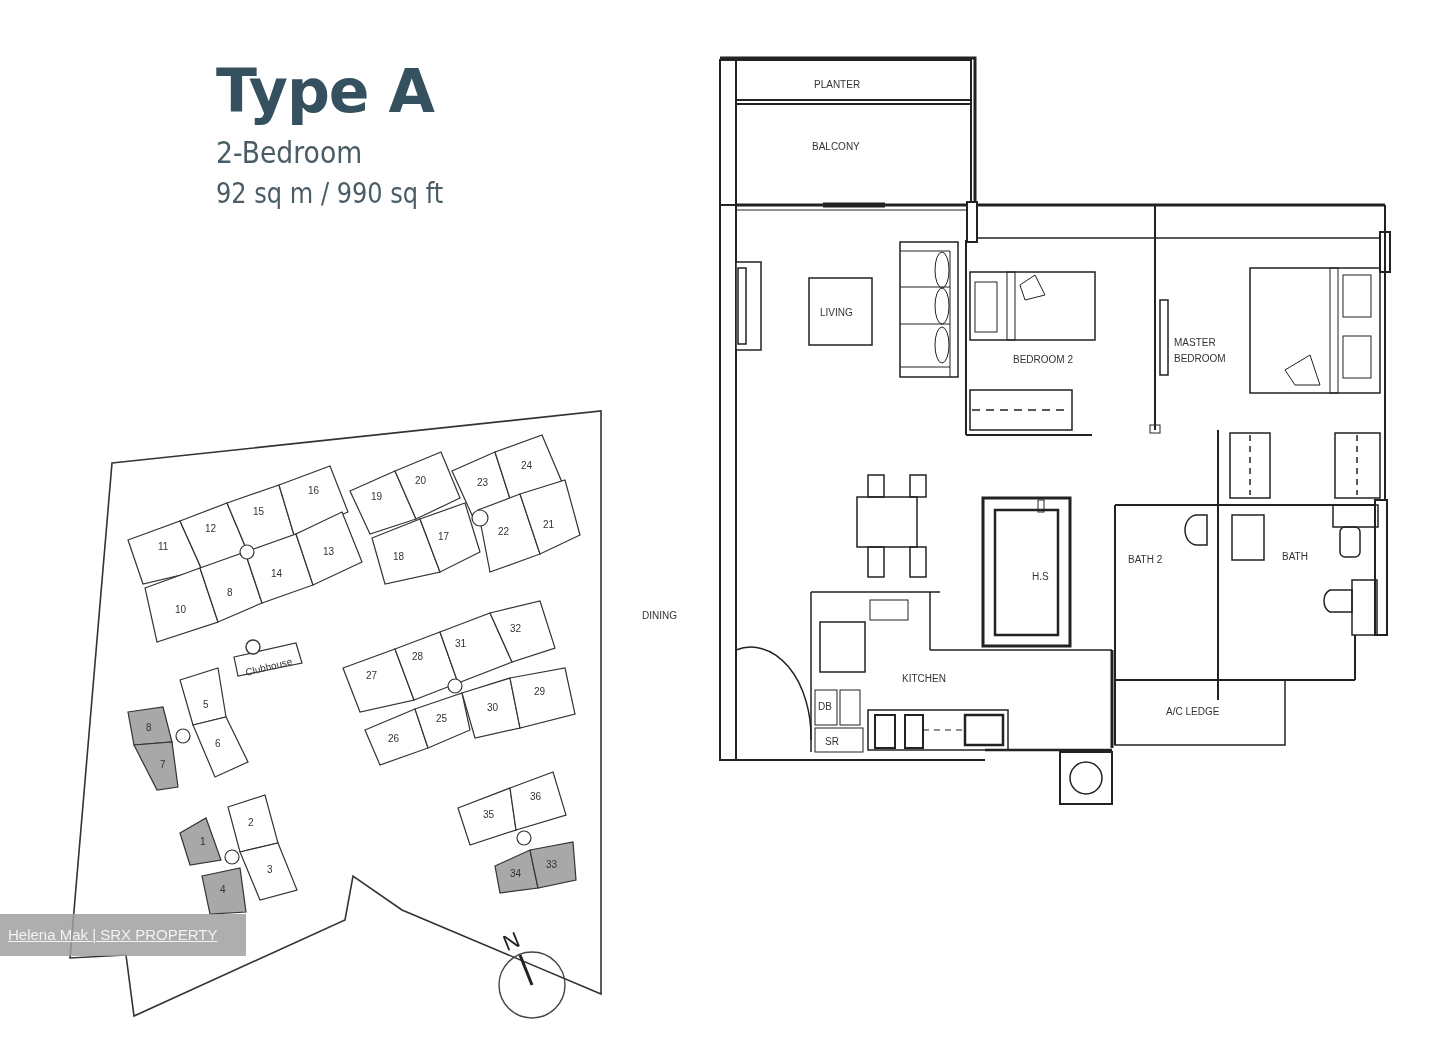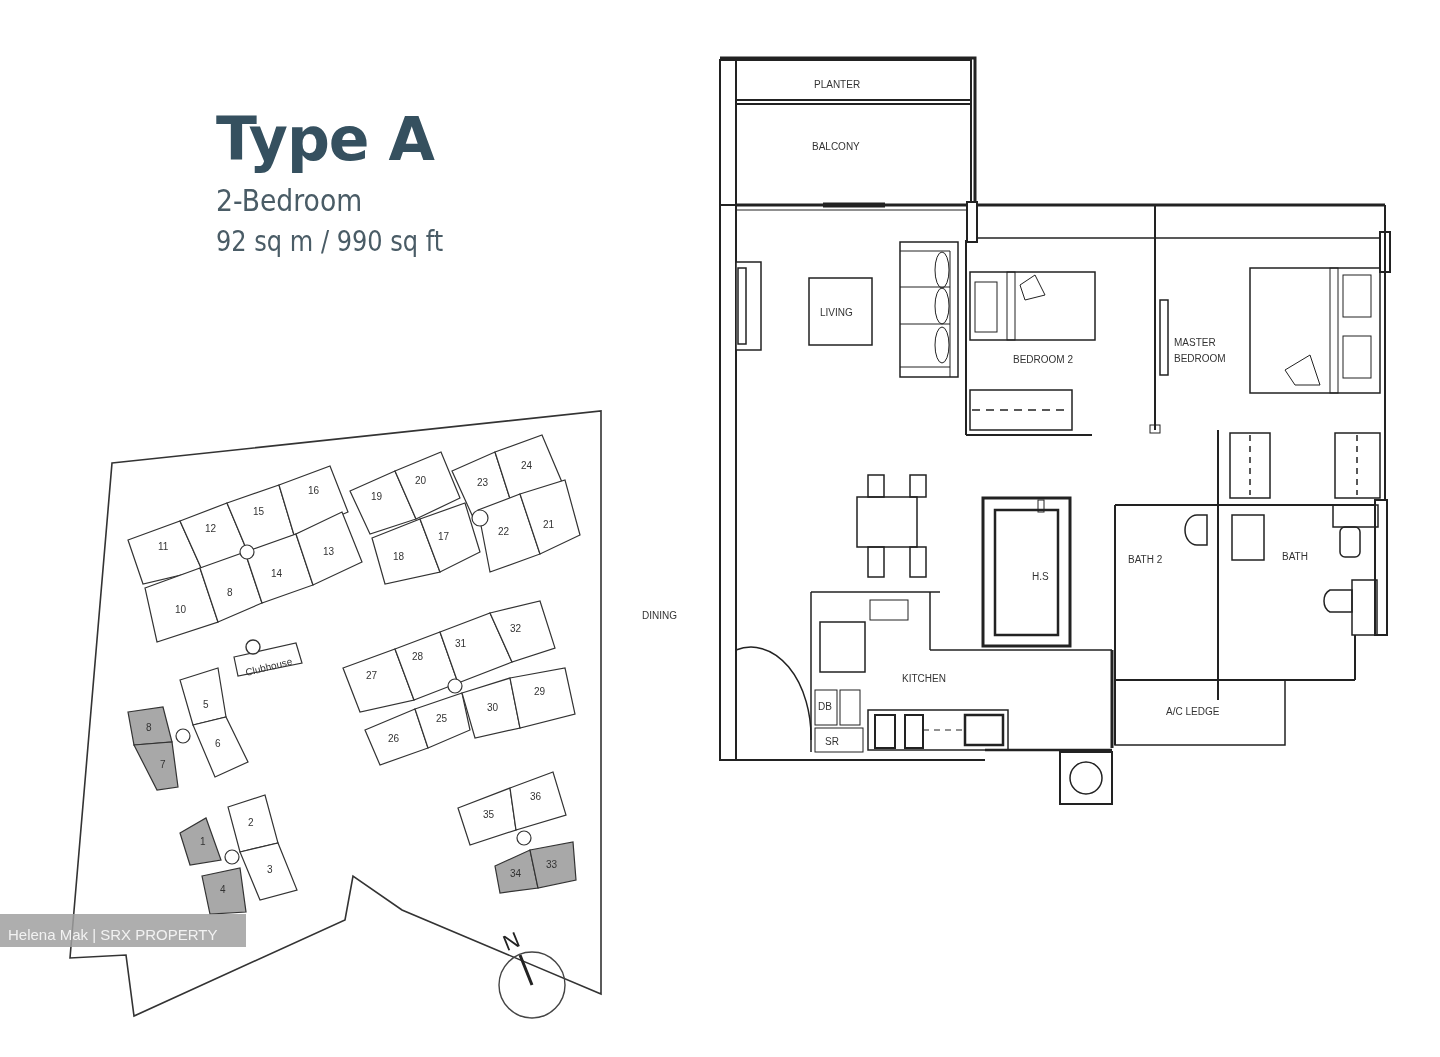--- a/index.html
+++ b/index.html
@@ -1,24 +1,24 @@
 <!DOCTYPE html>
 <html><head>
   <meta charset="utf-8">
   <style>
     html, body { margin: 0; padding: 0; background: #ffffff; }
     body { width: 1440px; height: 1057px; position: relative; overflow: hidden; font-family: "Liberation Sans", sans-serif; }
     .title-block { position: absolute; left: 216px; top: 56px; color: #3d5361; }
-    .title { font-family: "DejaVu Sans", sans-serif; font-weight: bold; font-size: 60px; line-height: 70px; letter-spacing: -1px; color: #35505f; margin-top: 48px; }
+    .title { font-family: "DejaVu Sans", sans-serif; font-weight: bold; font-size: 60px; line-height: 70px; letter-spacing: -1px; color: #35505f; }
     .subtitle { font-family: "DejaVu Sans", sans-serif; font-size: 31px; line-height: 40px; margin-top: 6px; color: #4a5c66; transform: scaleX(0.86); transform-origin: left; }
     .area { font-family: "DejaVu Sans", sans-serif; font-size: 28px; line-height: 40px; margin-top: 2px; color: #4a5c66; transform: scaleX(0.86); transform-origin: left; }
     svg { position: absolute; left: 0; top: 0; }
     .lbl-sm { font-family: "Liberation Sans", sans-serif; font-size: 10px; fill: #333; }
     .unit-num { font-family: "Liberation Sans", sans-serif; font-size: 10px; fill: #333; }
-    .watermark { position: absolute; left: 0; top: 914px; width: 246px; height: 33px; background: rgba(160,160,160,0.85); color: #f2f2f2; font-size: 15px; line-height: 42px; padding-left: 8px; box-sizing: border-box; }
+    .watermark { position: absolute; left: 0; top: 914px; width: 246px; height: 42px; background: rgba(160,160,160,0.85); color: #f2f2f2; font-size: 15px; line-height: 42px; padding-left: 8px; box-sizing: border-box; text-decoration: underline; }
   </style>
 </head>
 <body>
 
 <div class="title-block">
   <div class="title">Type A</div>
   <div class="subtitle">2-Bedroom</div>
   <div class="area">92 sq m / 990 sq ft</div>
 </div>
 

